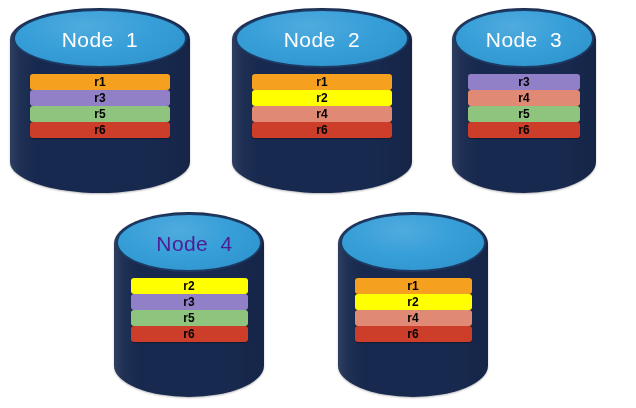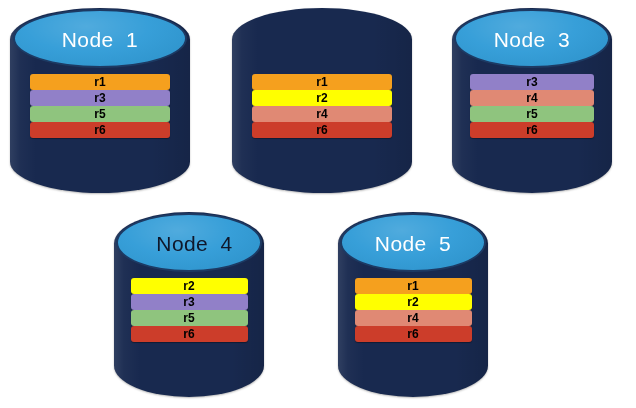--- a/index.html
+++ b/index.html
@@ -114,21 +114,21 @@
     font-size: 12px;
     font-weight: bold;
     color: #000000;
     line-height: 1;
     box-shadow: 0 1px 1px rgba(0,0,0,0.35);
   }
 
   
   #node-1 { left: 10px;  top: 8px;   width: 180px; height: 185px; }
   #node-2 { left: 232px; top: 8px;   width: 180px; height: 185px; }
-  #node-3 { left: 452px; top: 8px;   width: 160px; height: 185px; padding-left: 28px; }
+  #node-3 { left: 452px; top: 8px;   width: 144px; height: 185px; padding-left: 28px; }
   #node-4 { left: 114px; top: 212px; width: 150px; height: 185px; }
   #node-5 { left: 338px; top: 212px; width: 150px; height: 185px; }
 </style>
 </head>
 <body style="background: rgb(255, 255, 255);">
 
 <div id="diagram">
 
   <div class="node" id="node-1">
     <div class="cyl-body" style="background: rgb(24, 41, 79);"></div>
@@ -141,20 +141,24 @@
       <div class="replica" style="background: rgb(245, 160, 30); color: rgb(0, 0, 0);">r1</div>
       <div class="replica" style="background: rgb(145, 128, 200); color: rgb(0, 0, 0);">r3</div>
       <div class="replica" style="background: rgb(143, 196, 126); color: rgb(0, 0, 0);">r5</div>
       <div class="replica" style="background: rgb(204, 61, 42); color: rgb(0, 0, 0);">r6</div>
     </div>
   </div>
 
   <div class="node" id="node-2">
     <div class="cyl-body" style="background: rgb(24, 41, 79);"></div>
     <div class="cyl-shade"></div>
+    <div class="cyl-top" style="background: rgb(47, 155, 215); border-color: rgb(29, 58, 99);">
+      <div class="cyl-top-gloss"></div>
+      <div class="node-label" style="color: rgb(255, 255, 255);">Node  2</div>
+    </div>
     <div class="replica-list">
       <div class="replica" style="background: rgb(245, 160, 30); color: rgb(0, 0, 0);">r1</div>
       <div class="replica" style="background: rgb(255, 255, 0); color: rgb(0, 0, 0);">r2</div>
       <div class="replica" style="background: rgb(224, 137, 116); color: rgb(0, 0, 0);">r4</div>
       <div class="replica" style="background: rgb(204, 61, 42); color: rgb(0, 0, 0);">r6</div>
     </div>
   </div>
 
   <div class="node" id="node-3">
     <div class="cyl-body" style="background: rgb(24, 41, 79);"></div>
@@ -169,36 +173,35 @@
       <div class="replica" style="background: rgb(143, 196, 126); color: rgb(0, 0, 0);">r5</div>
       <div class="replica" style="background: rgb(204, 61, 42); color: rgb(0, 0, 0);">r6</div>
     </div>
   </div>
 
   <div class="node" id="node-4">
     <div class="cyl-body" style="background: rgb(24, 41, 79);"></div>
     <div class="cyl-shade"></div>
     <div class="cyl-top" style="background: rgb(47, 155, 215); border-color: rgb(29, 58, 99);">
       <div class="cyl-top-gloss"></div>
-      <div class="node-label" style="color: #0f172a; margin-left: 11px;">Node  4</div>
+      <div class="node-label" style="color: #4c1d95; margin-left: 11px;">Node  4</div>
     </div>
     <div class="replica-list">
       <div class="replica" style="background: rgb(255, 255, 0); color: rgb(0, 0, 0);">r2</div>
       <div class="replica" style="background: rgb(145, 128, 200); color: rgb(0, 0, 0);">r3</div>
       <div class="replica" style="background: rgb(143, 196, 126); color: rgb(0, 0, 0);">r5</div>
       <div class="replica" style="background: rgb(204, 61, 42); color: rgb(0, 0, 0);">r6</div>
     </div>
   </div>
 
   <div class="node" id="node-5">
     <div class="cyl-body" style="background: rgb(24, 41, 79);"></div>
     <div class="cyl-shade"></div>
     <div class="cyl-top" style="background: rgb(47, 155, 215); border-color: rgb(29, 58, 99);">
       <div class="cyl-top-gloss"></div>
-      <div class="node-label" style="color: rgb(255, 255, 255);">Node  5</div>
     </div>
     <div class="replica-list">
       <div class="replica" style="background: rgb(245, 160, 30); color: rgb(0, 0, 0);">r1</div>
       <div class="replica" style="background: rgb(255, 255, 0); color: rgb(0, 0, 0);">r2</div>
       <div class="replica" style="background: rgb(224, 137, 116); color: rgb(0, 0, 0);">r4</div>
       <div class="replica" style="background: rgb(204, 61, 42); color: rgb(0, 0, 0);">r6</div>
     </div>
   </div>
 
 </div>

